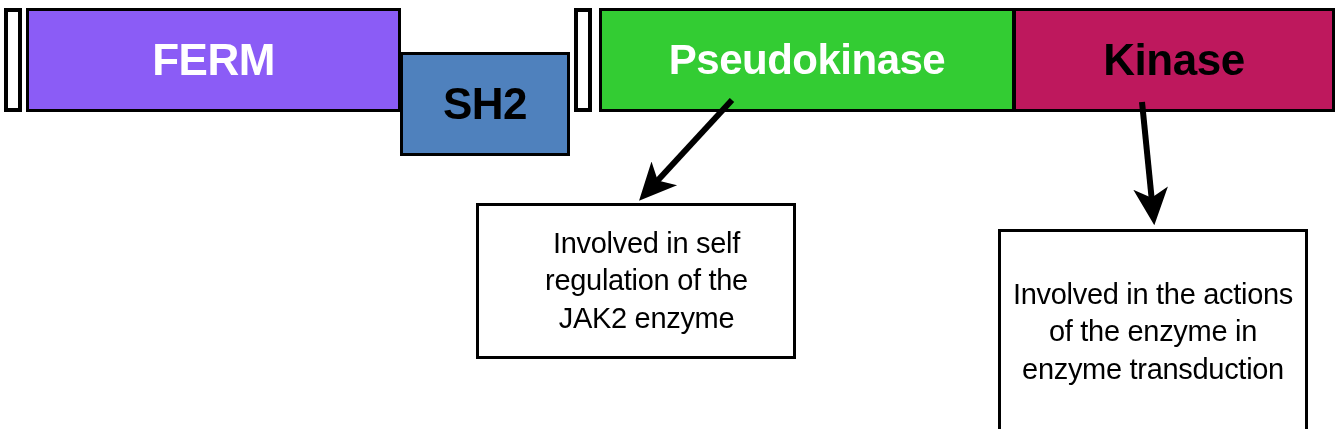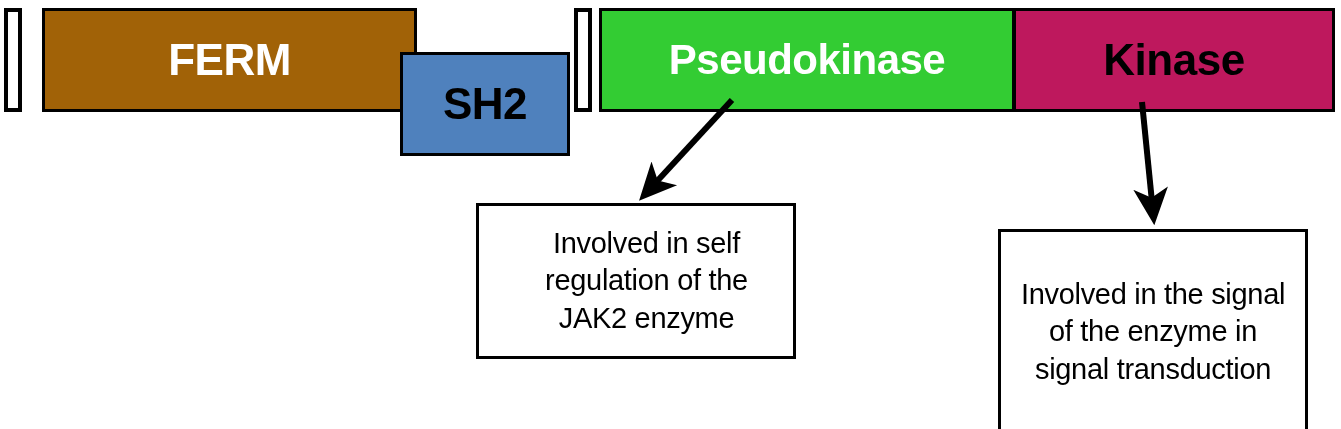--- a/index.html
+++ b/index.html
@@ -43,23 +43,23 @@
   .domain .dlabel {
     font-family: "Liberation Sans", sans-serif;
     font-weight: bold;
     font-size: 44px;
     line-height: 1;
     letter-spacing: -0.5px;
     white-space: nowrap;
   }
 
   #domain-ferm {
-    left: 42px;
+    left: 26px;
     width: 375px;
-    background: #a16207;
+    background: #8b5cf6;
   }
   #domain-ferm .dlabel { color: #FFFFFF; }
 
   #domain-sh2 {
     left: 400px;
     width: 170px;
     background: #4F81BD;
     margin-top: 44px;
   }
   #domain-sh2 .dlabel { color: #000000; }
@@ -160,16 +160,16 @@
       </marker>
     </defs>
     <line x1="22" y1="2" x2="33" y2="112" stroke="#000000" stroke-width="6" marker-end="url(#ahead2)"></line>
   </svg>
 
   <div id="annbox-pseudokinase" class="annbox">
     <span class="atext">Involved in self regulation of the JAK2 enzyme</span>
   </div>
 
   <div id="annbox-kinase" class="annbox">
-    <span class="atext">Involved in the signal of the enzyme in signal transduction</span>
+    <span class="atext">Involved in the actions of the enzyme in enzyme transduction</span>
   </div>
 
 </div>
 
 </body></html>

